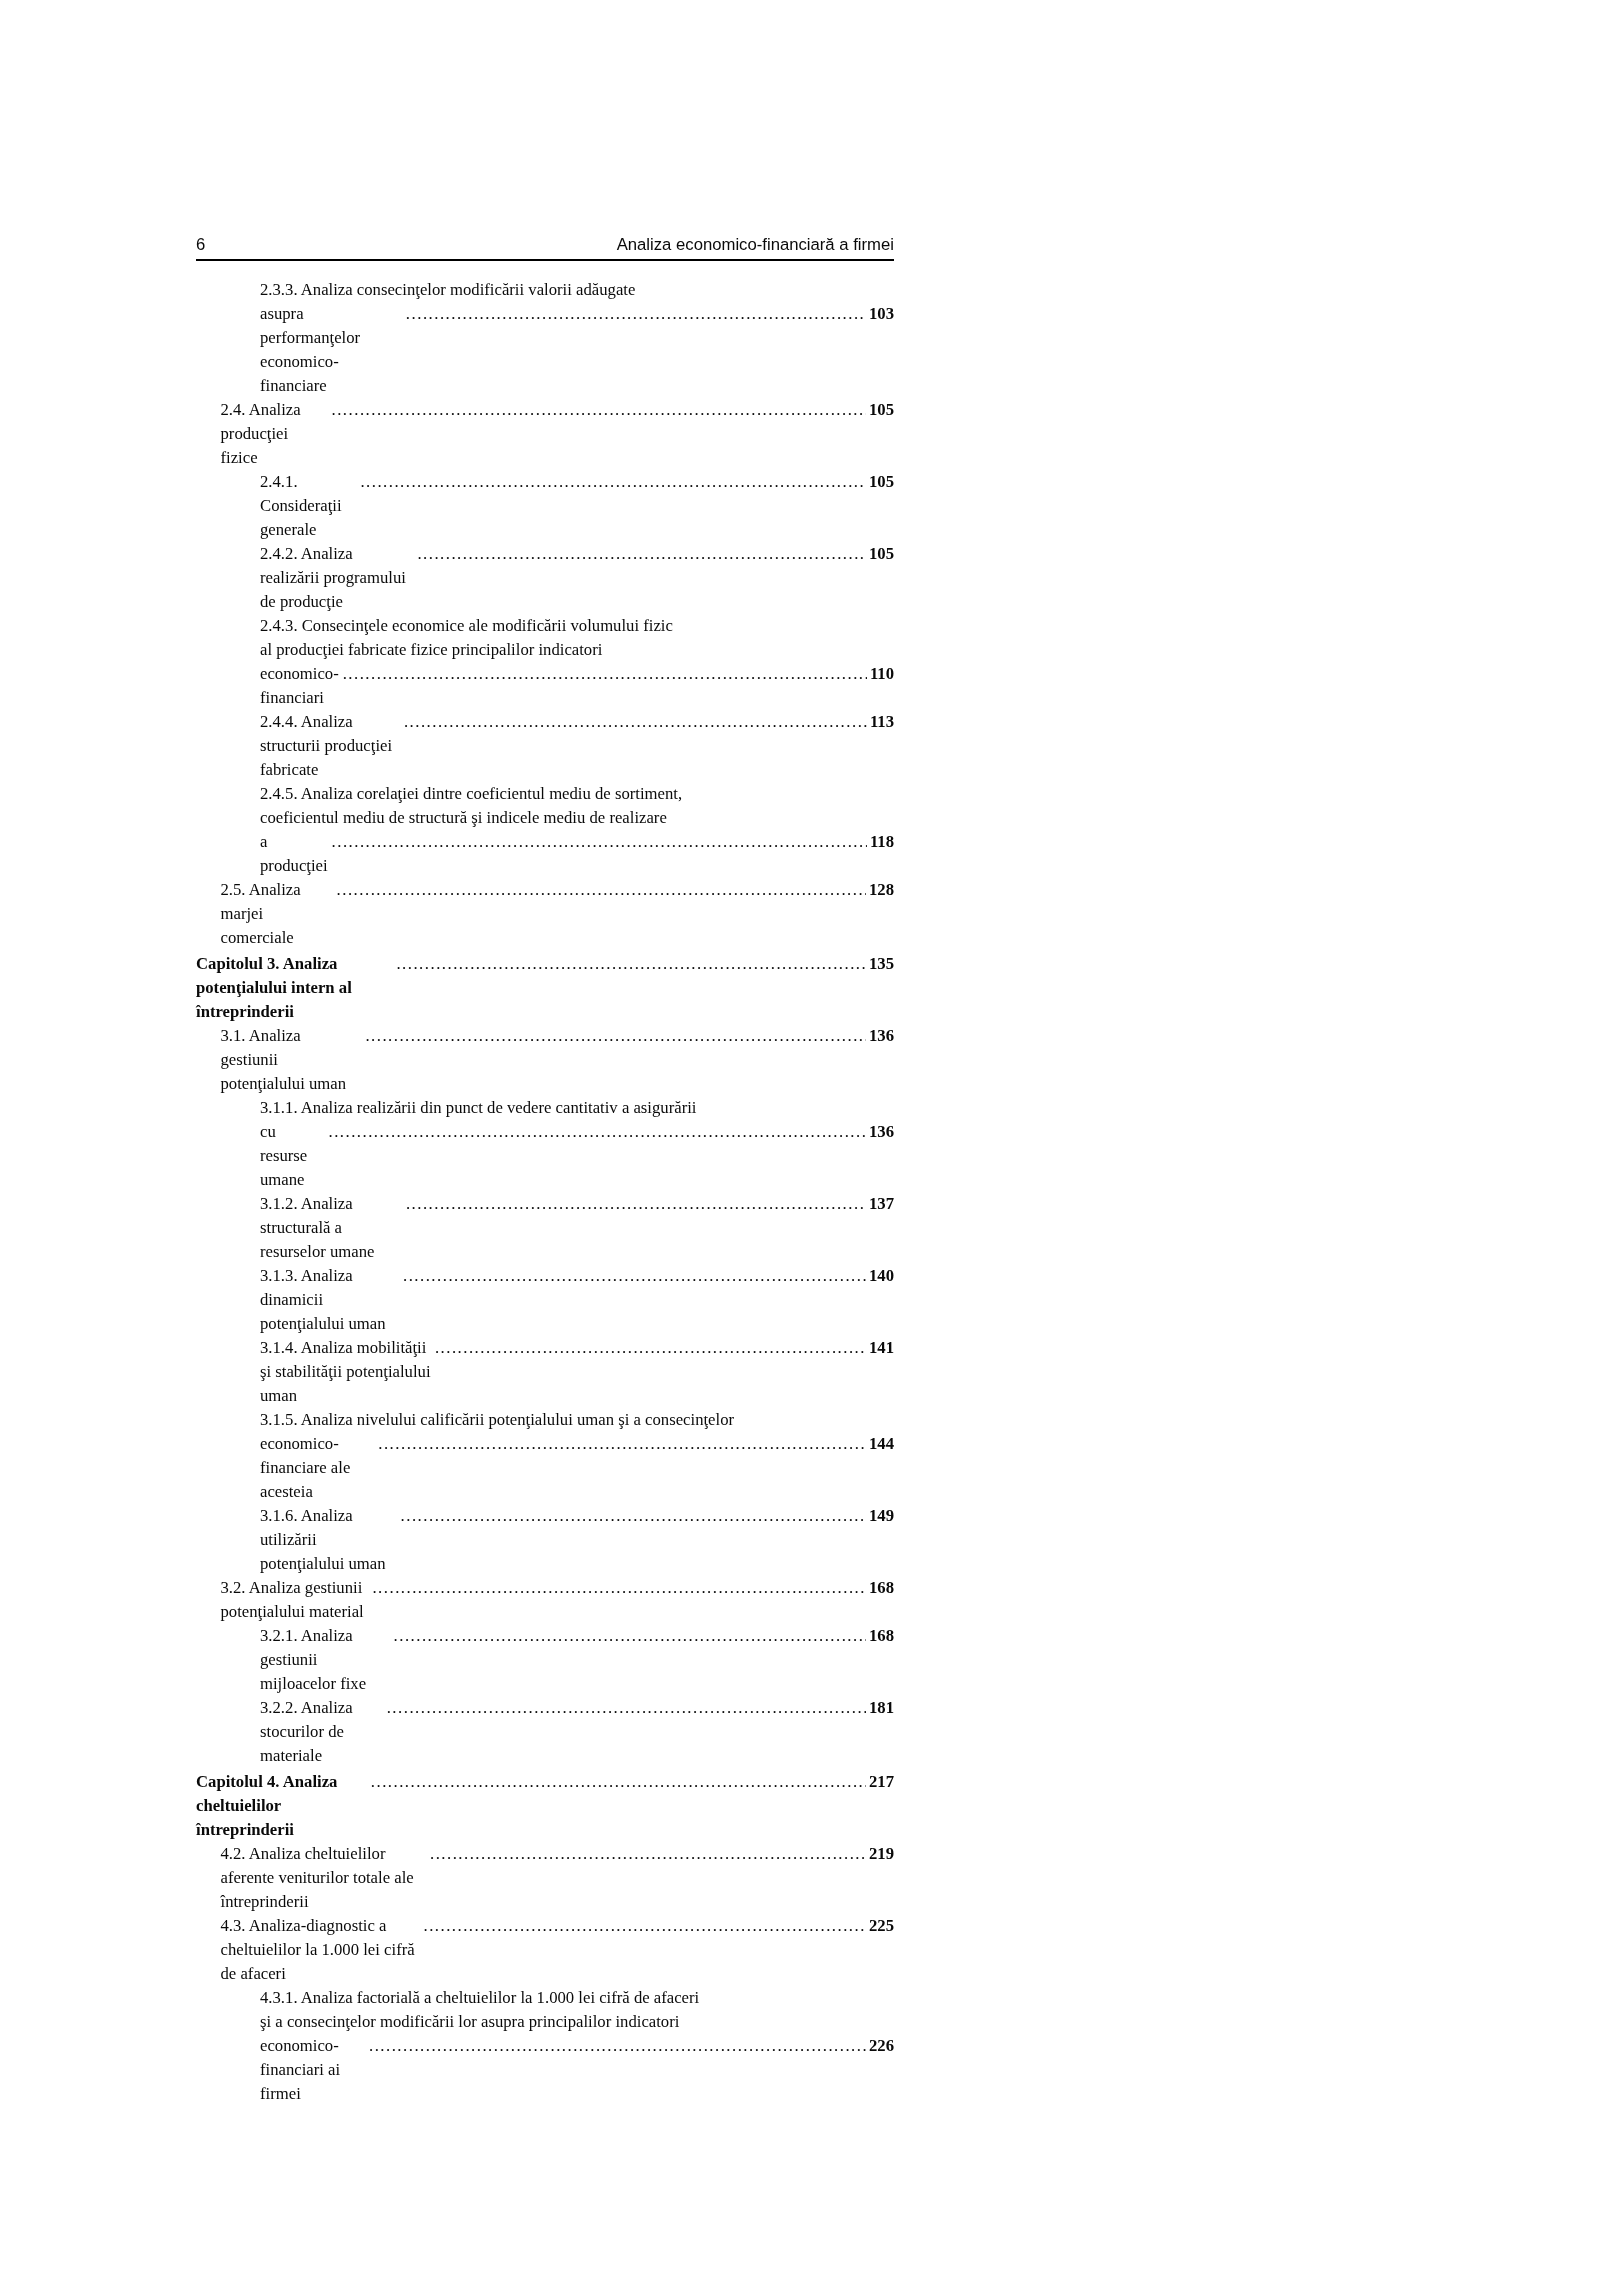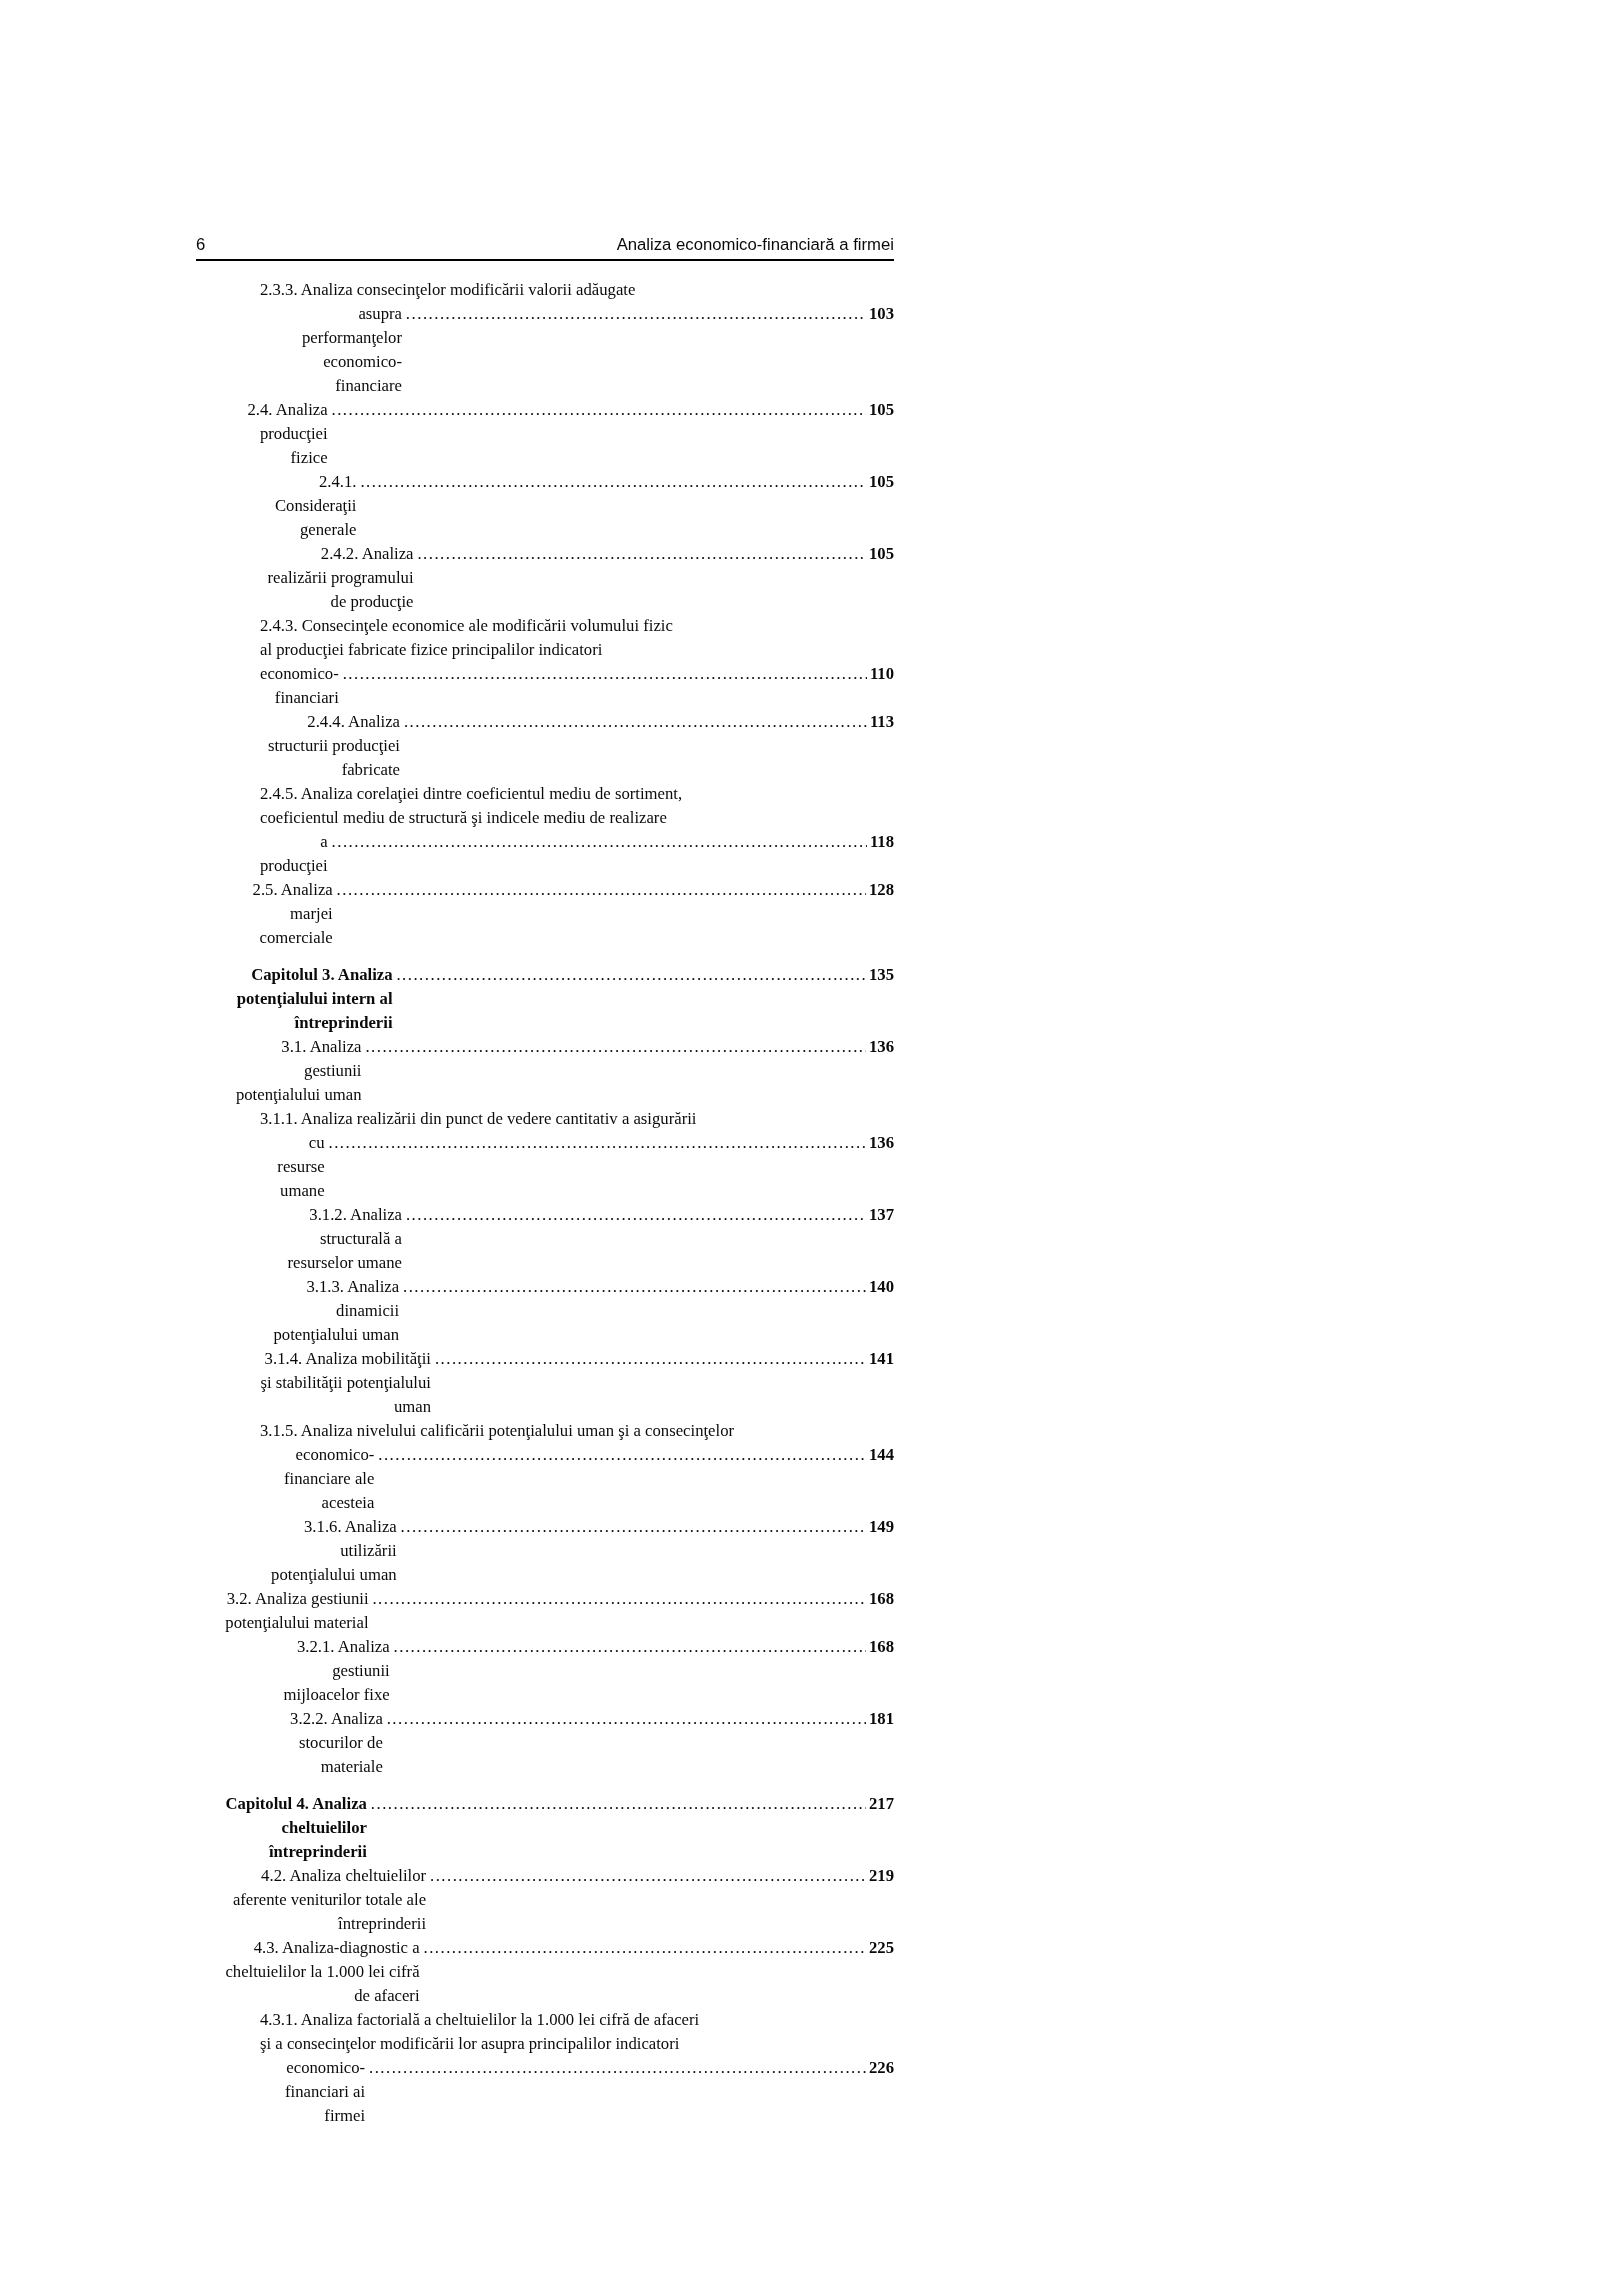--- a/index.html
+++ b/index.html
@@ -39,25 +39,24 @@
     border-top: 2px solid #000;
     margin: 4.9px 0 0 0;
     height: 0;
   }
   .toc {
     margin-top: 16.7px;
     font-size: 16.7px;
     line-height: 24px;
   }
   .toc-entry { }
-  .gap-before { margin-top: 13px; }
+  .gap-before { margin-top: 2px; }
   .toc-line {
     display: flex;
     align-items: baseline;
-    text-align: right;
   }
   .toc-text {
     white-space: pre-wrap;
   }
   .bold .toc-text {
     font-weight: bold;
   }
   .leader {
     flex: 1 1 auto;
     overflow: hidden;

